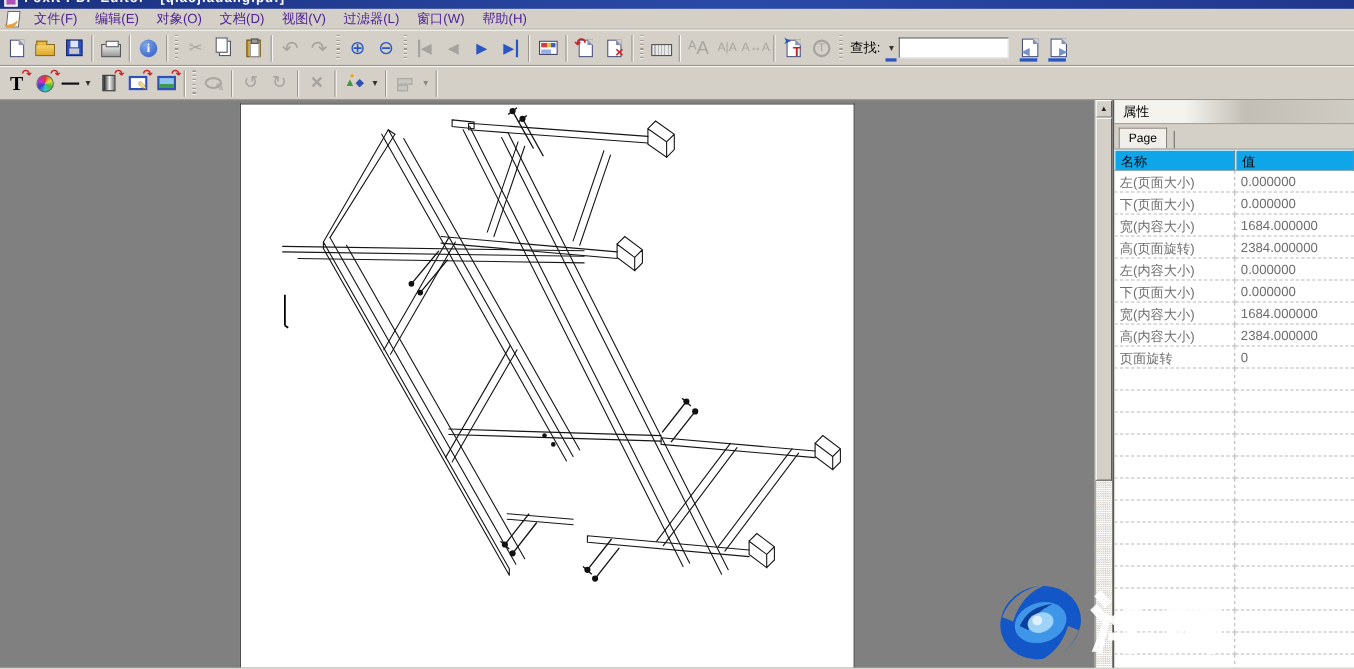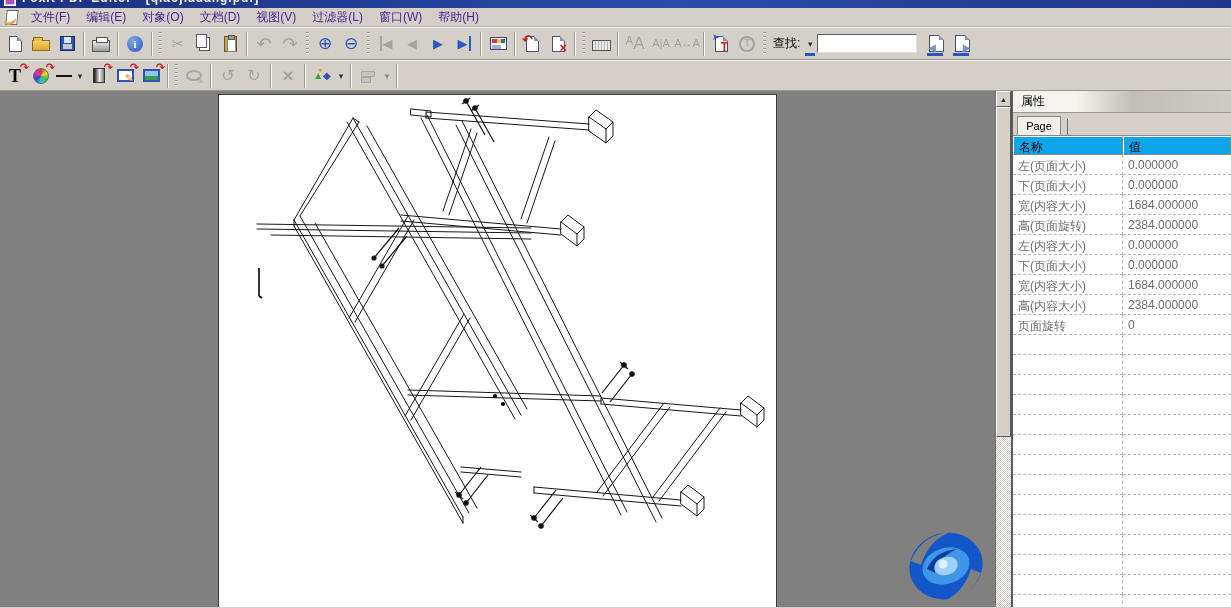--- a/index.html
+++ b/index.html
@@ -489,15 +489,16 @@
   <div class="watermark">
     <svg width="82" height="82" viewBox="0 0 82 82">
       <ellipse cx="41" cy="41" rx="37" ry="33" fill="#1256c8" transform="rotate(-18 41 41)"></ellipse>
       <path d="M6,36 Q16,10 48,6 Q24,14 16,40 Z" fill="#808080"></path>
       <path d="M76,48 Q66,74 34,78 Q58,70 66,44 Z" fill="#808080"></path>
       <ellipse cx="41" cy="41" rx="24" ry="18" fill="#3f96e8" transform="rotate(-18 41 41)"></ellipse>
       <path d="M22,44 Q30,26 52,24 Q34,32 30,48 Z" fill="#0a3f9e"></path>
       <ellipse cx="41" cy="41" rx="12" ry="9" fill="#9fd2f8" transform="rotate(-18 41 41)"></ellipse>
       <circle cx="38" cy="39" r="4.5" fill="#dff0ff"></circle>
     </svg>
+    <span class="wm-text">泽网</span>
   </div>
 
 </div>
 
 </body></html>

